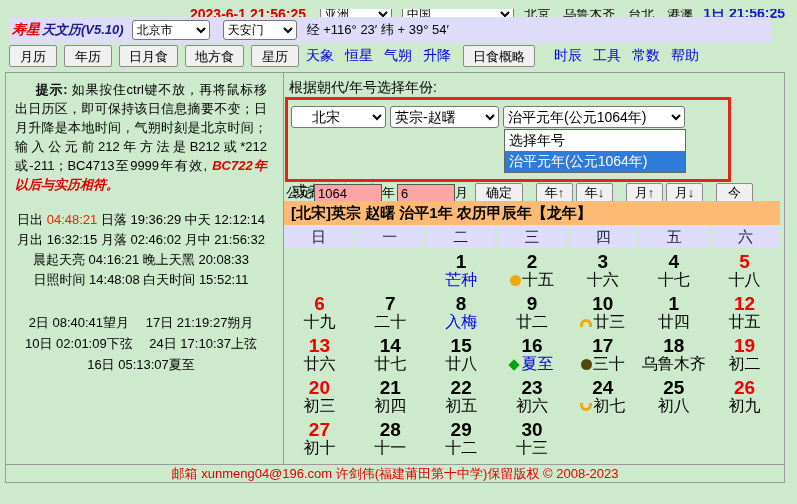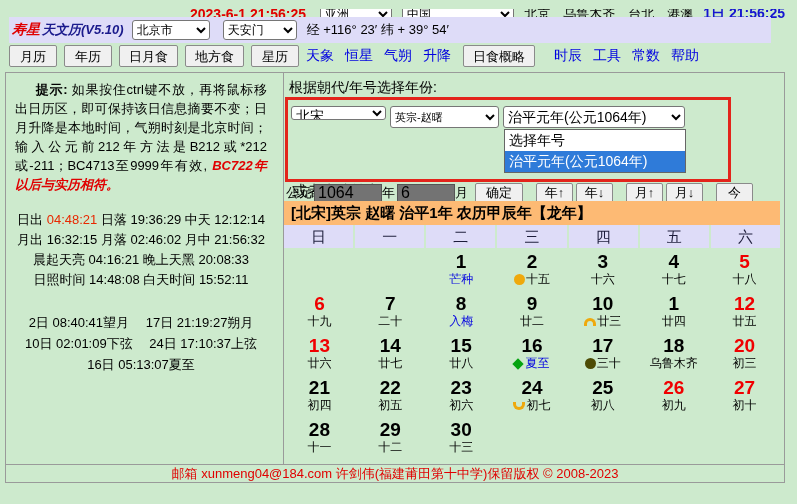--- a/index.html
+++ b/index.html
@@ -3,21 +3,21 @@
 <meta charset="utf-8">
 <style>
   * { box-sizing: border-box; margin: 0; padding: 0; }
   html,body { width:797px; height:504px; overflow:hidden; }
   body {
     background:#cdeacd;
     font-family:"Liberation Sans","DejaVu Sans",sans-serif;
     font-size:12px; color:#000; position:relative; cursor:default;
   }
   select { font-family:inherit; font-size:12px; height:20px; background:#fff; border:1px solid #767676; border-radius:3px; }
-  input[type=text] { font-family:inherit; font-size:16px; height:19px; border:1px solid #555; padding:0 3px; background:#737373; }
+  input[type=text] { font-family:inherit; font-size:13px; height:19px; border:1px solid #555; padding:0 3px; background:#fca5a5; }
   .btn { font-family:inherit; font-size:13px; background:#f0f0f0; border:1px solid #8a8a8a; border-radius:2px; padding:2px 9px; height:22px; }
   .red { color:#f00000; }
   .blue { color:#0000e0; }
 
   
   .topbar1 { position:absolute; top:0; left:0; right:12px; height:16px; overflow:hidden;margin-top:9px; }
   .topbar1-inner { display:flex; align-items:center; height:22px; margin-top:-6px; }
   .top-datetime { margin-left:190px; color:#e00000; font-weight:bold; font-size:14px; white-space:nowrap; }
   .sel-region { width:78px; margin-left:14px; }
   .sel-country { width:122px; margin-left:10px; }
@@ -52,22 +52,22 @@
   .times-block { margin-top:16px; }
   .time-line { line-height:20px; text-align:center; white-space:nowrap; }
   .events-block { margin-top:22px; }
   .event-line { line-height:21px; text-align:center; white-space:nowrap; }
 
   
   .rightpanel { flex:1; position:relative; }
   .section-label { position:absolute; top:6px; left:5px; font-size:14px; }
   .redbox { position:absolute; top:24px; left:1px; width:446px; height:85px; border:3px solid #e3241b; }
   .era-selects { position:absolute; top:6px; left:3px; display:flex; }
-  .sel-dynasty { width:95px; height:14px; font-size:14px; }
-  .sel-emperor { width:109px; height:22px; font-size:11px; margin-left:4px; }
+  .sel-dynasty { width:95px; height:22px; font-size:14px;padding-left:16px; }
+  .sel-emperor { width:109px; height:22px; font-size:14px; margin-left:4px; }
   .sel-era { width:182px; height:22px; font-size:14px; margin-left:4px; }
   .or-label { position:absolute; top:82px; left:4px; font-size:15px; }
   .era-list { position:absolute; top:56px; left:220px; width:182px; background:#bef264;
               border:1px solid #666; z-index:10; }
   .era-option { height:21px; line-height:21px; padding-left:4px; font-size:14px; background:#fff; }
   .era-option.selected { background:#2f7bd9; color:#fff; }
 
   .input-row { position:absolute; top:110px; left:2px; display:flex; align-items:center; height:20px; }
   .input-row .lbl { font-size:13px; }
   .inp-year { width:68px; margin-left:2px; }
@@ -83,21 +83,21 @@
   .cal-title { position:absolute; top:128px; left:0; width:496px; height:24px;
                background:#fdba74; font-weight:bold; font-size:15px; line-height:24px; padding-left:7px; white-space:nowrap; }
   .weekday-row { position:absolute; top:152px; left:0; width:496px; height:23px;
                  display:grid; grid-template-columns:repeat(7,1fr); gap:2px; }
   .weekday-cell { background:#dedcf8; color:#1c1c3a; font-size:15px; text-align:center; line-height:23px; }
   .cal-grid { position:absolute; top:177px; left:0; width:496px; height:210px;
               display:grid; grid-template-columns:repeat(7,1fr); grid-template-rows:repeat(5,42px); }
   .cal-cell { text-align:center; padding-top:1px; }
   .cal-day { font-weight:bold; font-size:19px; line-height:21px; color:#000; }
   .cal-day.red { color:#f00000; }
-  .cal-lunar { font-size:12px; line-height:15px; white-space:nowrap; }
+  .cal-lunar { font-size:16px; line-height:15px; white-space:nowrap; }
   .icon { display:inline-block; vertical-align:middle; margin-right:1px; }
   .full-moon  { width:11px; height:11px; border-radius:50%; background:#efa90c; }
   .new-moon   { width:11px; height:11px; border-radius:50%; background:#4d4b05; }
   .last-quarter  { width:12px; height:8px; border:3px solid #efa90c; border-bottom:none; border-radius:7px 7px 0 0; }
   .first-quarter { width:12px; height:8px; border:3px solid #efa90c; border-top:none; border-radius:0 0 7px 7px; }
   .solar-term { width:8px; height:8px; background:#04a310; transform:rotate(45deg); margin-right:3px; }
 
   .footer { height:18px; border-top:1px solid #9a9a9a; text-align:center;
             color:#e00000; font-size:13px; line-height:17px; }
 </style>
@@ -281,20 +281,24 @@
           </div>
           <div class="cal-cell">
             <div class="cal-day">17</div>
             <div class="cal-lunar"><span class="icon new-moon"></span><span>三十</span></div>
           </div>
           <div class="cal-cell">
             <div class="cal-day">18</div>
             <div class="cal-lunar"><span>乌鲁木齐</span></div>
           </div>
           <div class="cal-cell">
+            <div class="cal-day red">19</div>
+            <div class="cal-lunar"><span>初二</span></div>
+          </div>
+          <div class="cal-cell">
             <div class="cal-day red">20</div>
             <div class="cal-lunar"><span>初三</span></div>
           </div>
           <div class="cal-cell">
             <div class="cal-day">21</div>
             <div class="cal-lunar"><span>初四</span></div>
           </div>
           <div class="cal-cell">
             <div class="cal-day">22</div>
             <div class="cal-lunar"><span>初五</span></div>
@@ -331,14 +335,14 @@
             <div class="cal-day">30</div>
             <div class="cal-lunar"><span>十三</span></div>
           </div>
           <div class="cal-cell"></div>
           <div class="cal-cell"></div>
           <div class="cal-cell"></div>
         </div>
     </div>
   </div>
 
-  <div class="footer">邮箱 xunmeng04@184.com 许剑伟(福建莆田第十中学)保留版权 © 2008-2023</div>
+  <div class="footer">邮箱 xunmeng04@196.com 许剑伟(福建莆田第十中学)保留版权 © 2008-2023</div>
 </div>
 
 </body></html>

